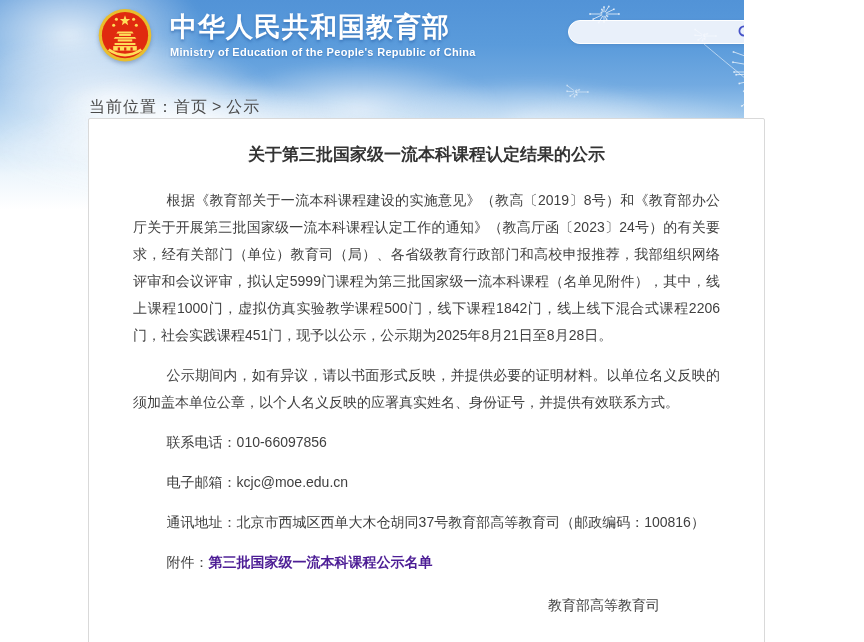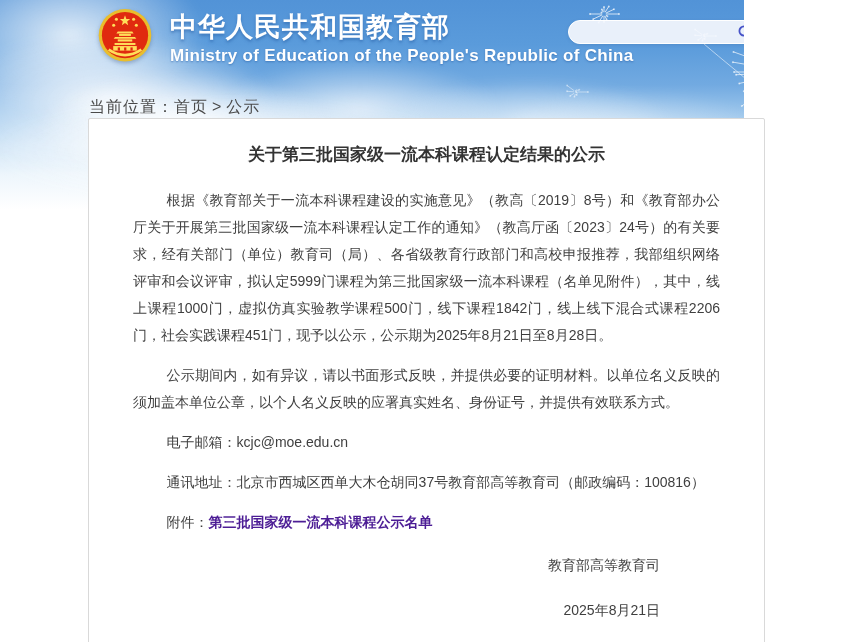--- a/index.html
+++ b/index.html
@@ -34,21 +34,21 @@
 
   
   .brand { position: absolute; left: 96px; top: 8px; z-index: 2; display: flex; align-items: flex-start; }
   .emblem { width: 58px; height: 58px; filter: drop-shadow(0 2px 2px rgba(40,70,120,.35)); }
   .brand-text { margin-left: 16px; padding-top: 4px; }
   .site-title {
     color: #ffffff; font-size: 27px; font-weight: bold; letter-spacing: 1px;
     text-shadow: 0 2px 3px rgba(35,90,160,.55); line-height: 30px;
   }
   .site-subtitle {
-    color: #ffffff; font-size: 17px; font-weight: bold; letter-spacing: .3px;
+    color: #ffffff; font-size: 11px; font-weight: bold; letter-spacing: .3px;
     margin-top: 4px; text-shadow: 0 1px 2px rgba(35,90,160,.55);
   }
 
   .search {
     position: absolute; left: 568px; top: 20px; width: 193px; height: 24px; z-index: 3;
     background: rgba(245,247,253,.92);
     border: 1px solid #ffffff; border-radius: 13px;
     display: flex; align-items: center; padding: 0 7px 0 12px;
     box-shadow: 0 1px 3px rgba(60,100,160,.25);
   }
@@ -381,20 +381,21 @@
 <div class="breadcrumb">
   <span>当前位置：</span><a href="#">首页</a><span class="crumb-sep">&gt;</span><a href="#">公示</a>
 </div>
 
 <div class="panel">
   <h1 class="notice-title">关于第三批国家级一流本科课程认定结果的公示</h1>
 
   <p class="body-par">根据《教育部关于一流本科课程建设的实施意见》（教高〔2019〕8号）和《教育部办公厅关于开展第三批国家级一流本科课程认定工作的通知》（教高厅函〔2023〕24号）的有关要求，经有关部门（单位）教育司（局）、各省级教育行政部门和高校申报推荐，我部组织网络评审和会议评审，拟认定5999门课程为第三批国家级一流本科课程（名单见附件），其中，线上课程1000门，虚拟仿真实验教学课程500门，线下课程1842门，线上线下混合式课程2206门，社会实践课程451门，现予以公示，公示期为2025年8月21日至8月28日。</p>
   <p class="body-par">公示期间内，如有异议，请以书面形式反映，并提供必要的证明材料。以单位名义反映的须加盖本单位公章，以个人名义反映的应署真实姓名、身份证号，并提供有效联系方式。</p>
 
+  <p class="contact-row"><span>联系电话：</span><span>010-66097856</span></p>
 
   <p class="contact-row"><span>电子邮箱：</span><span>kcjc@moe.edu.cn</span></p>
 
   <p class="contact-row"><span>通讯地址：</span><span>北京市西城区西单大木仓胡同37号教育部高等教育司（邮政编码：100816）</span></p>
 
   <p class="attach-row"><span>附件：</span><a class="attach-link" href="#">第三批国家级一流本科课程公示名单</a></p>
 
   <div class="sig-block">
     <p class="sig-org">教育部高等教育司</p>
     <p class="sig-date">2025年8月21日</p>

